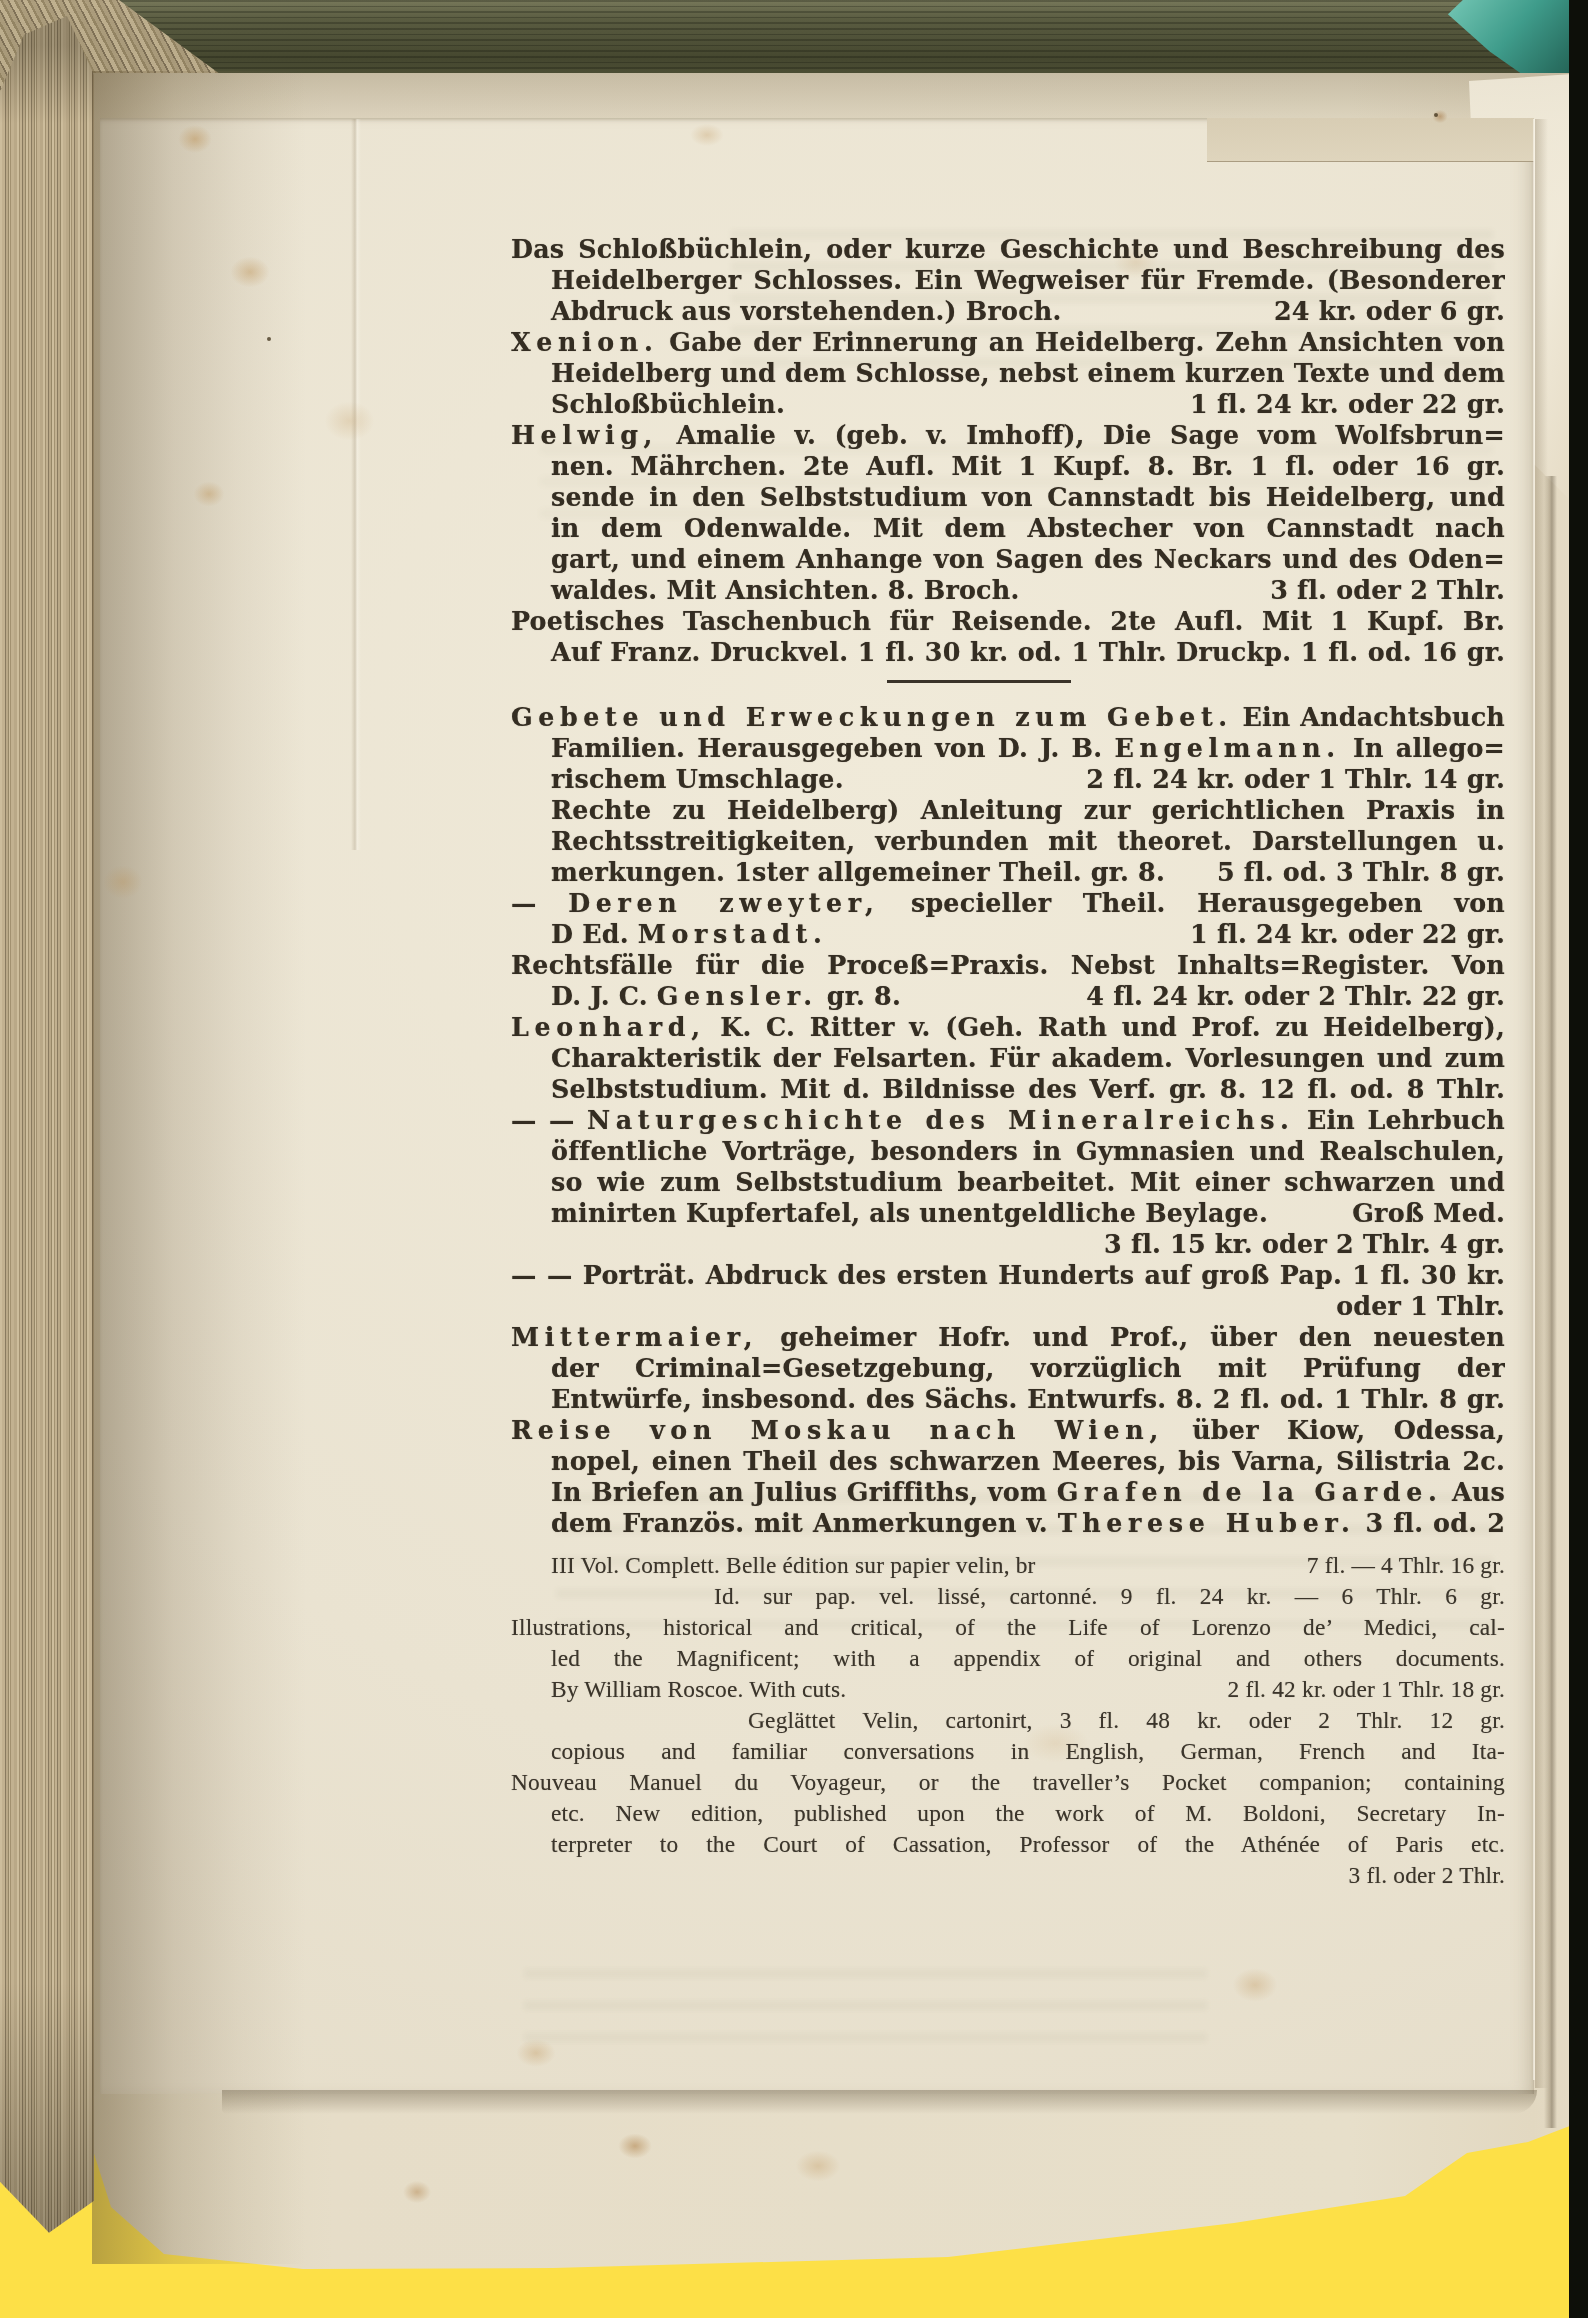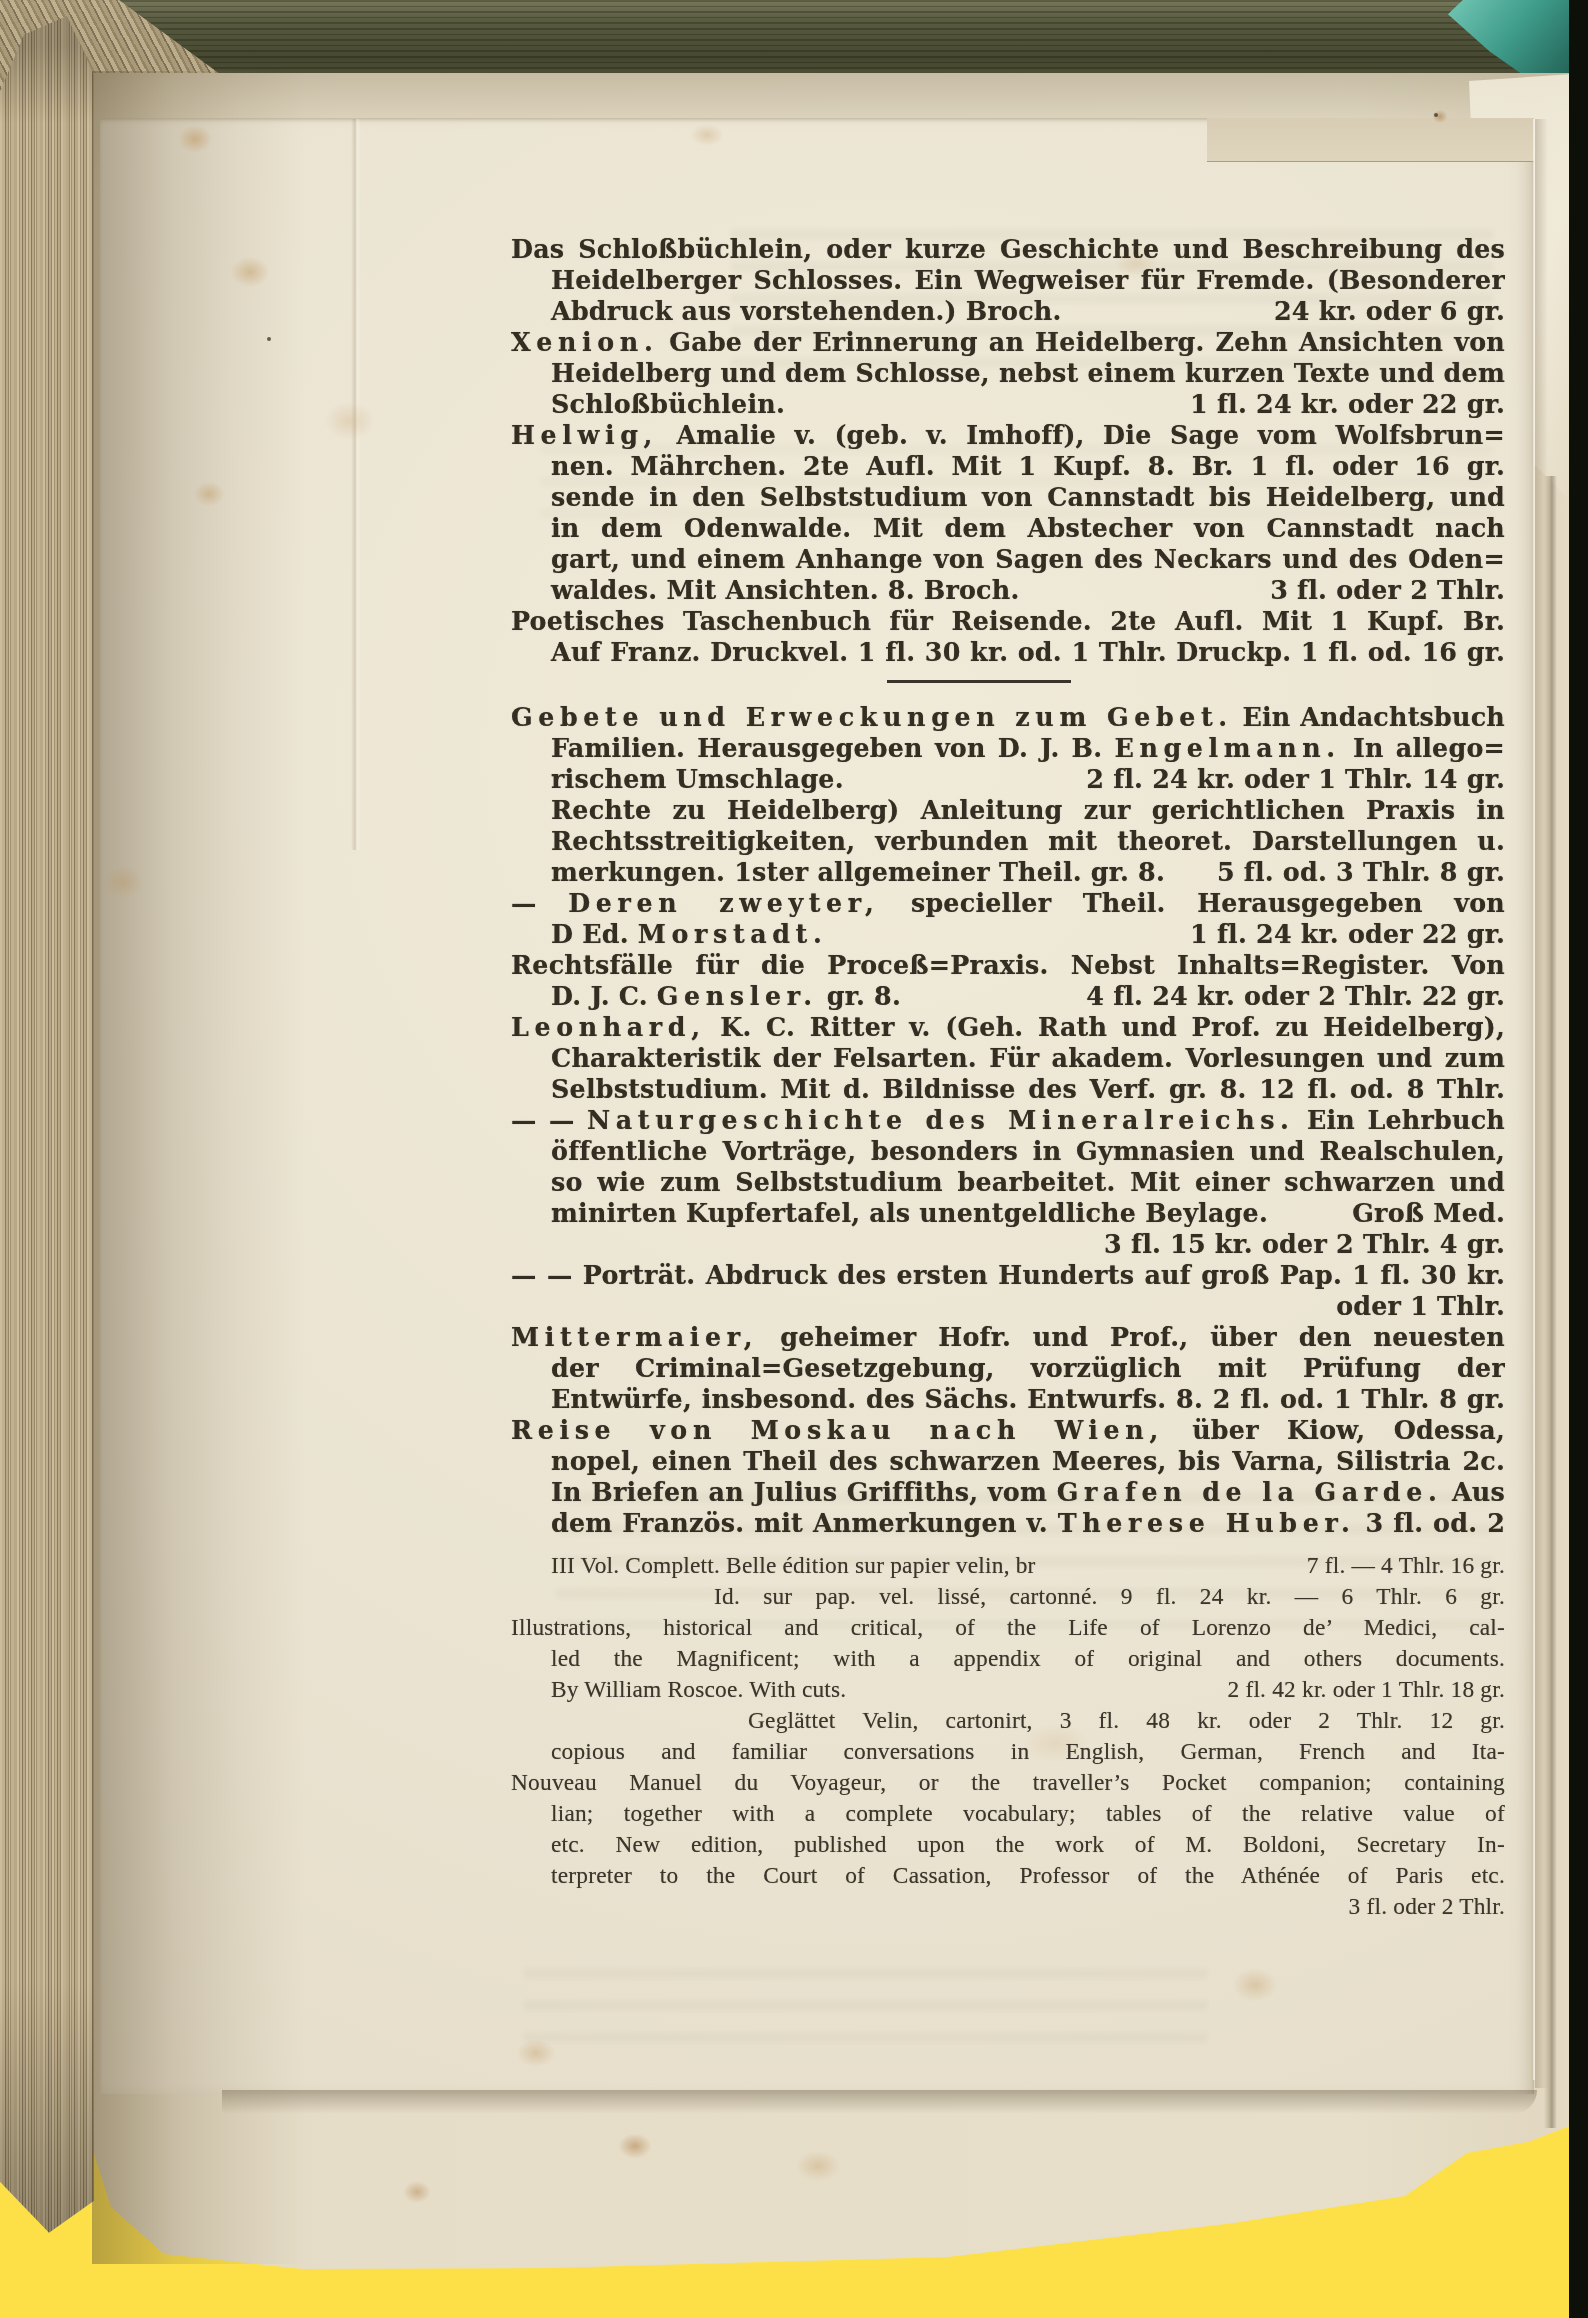--- a/index.html
+++ b/index.html
@@ -188,20 +188,19 @@
         <div class="line rl d1"><span>Id. sur pap. vel. lissé, cartonné. 9 fl. 24 kr. — 6 Thlr. 6 gr.</span></div>
         <div class="line rl first"><span>Illustrations, historical and critical, of the Life of Lorenzo de’ Medici, cal-</span></div>
         <div class="line rl cont"><span>led the Magnificent; with a appendix of original and others documents.</span></div>
         <div class="line rl cont split">
           <span class="lft"><span>By William Roscoe. With cuts.</span></span>
           <span class="rgt">2 fl. 42 kr. oder 1 Thlr. 18 gr.</span>
         </div>
         <div class="line rl d2"><span>Geglättet Velin, cartonirt, 3 fl. 48 kr. oder 2 Thlr. 12 gr.</span></div>
         <div class="line rl cont"><span>copious and familiar conversations in English, German, French and Ita-</span></div>
         <div class="line rl first"><span>Nouveau Manuel du Voyageur, or the traveller’s Pocket companion; containing</span></div>
-        <div class="line rl cont"><span>lian; together with a complete vocabulary; tables of the relative value of</span></div>
         <div class="line rl cont"><span>etc. New edition, published upon the work of M. Boldoni, Secretary In-</span></div>
         <div class="line rl cont"><span>terpreter to the Court of Cassation, Professor of the Athénée of Paris etc.</span></div>
         <div class="line rl right"><span>3 fl. oder 2 Thlr.</span></div>
       </div>
     </div>
 </div>
 
 
 </body></html>

